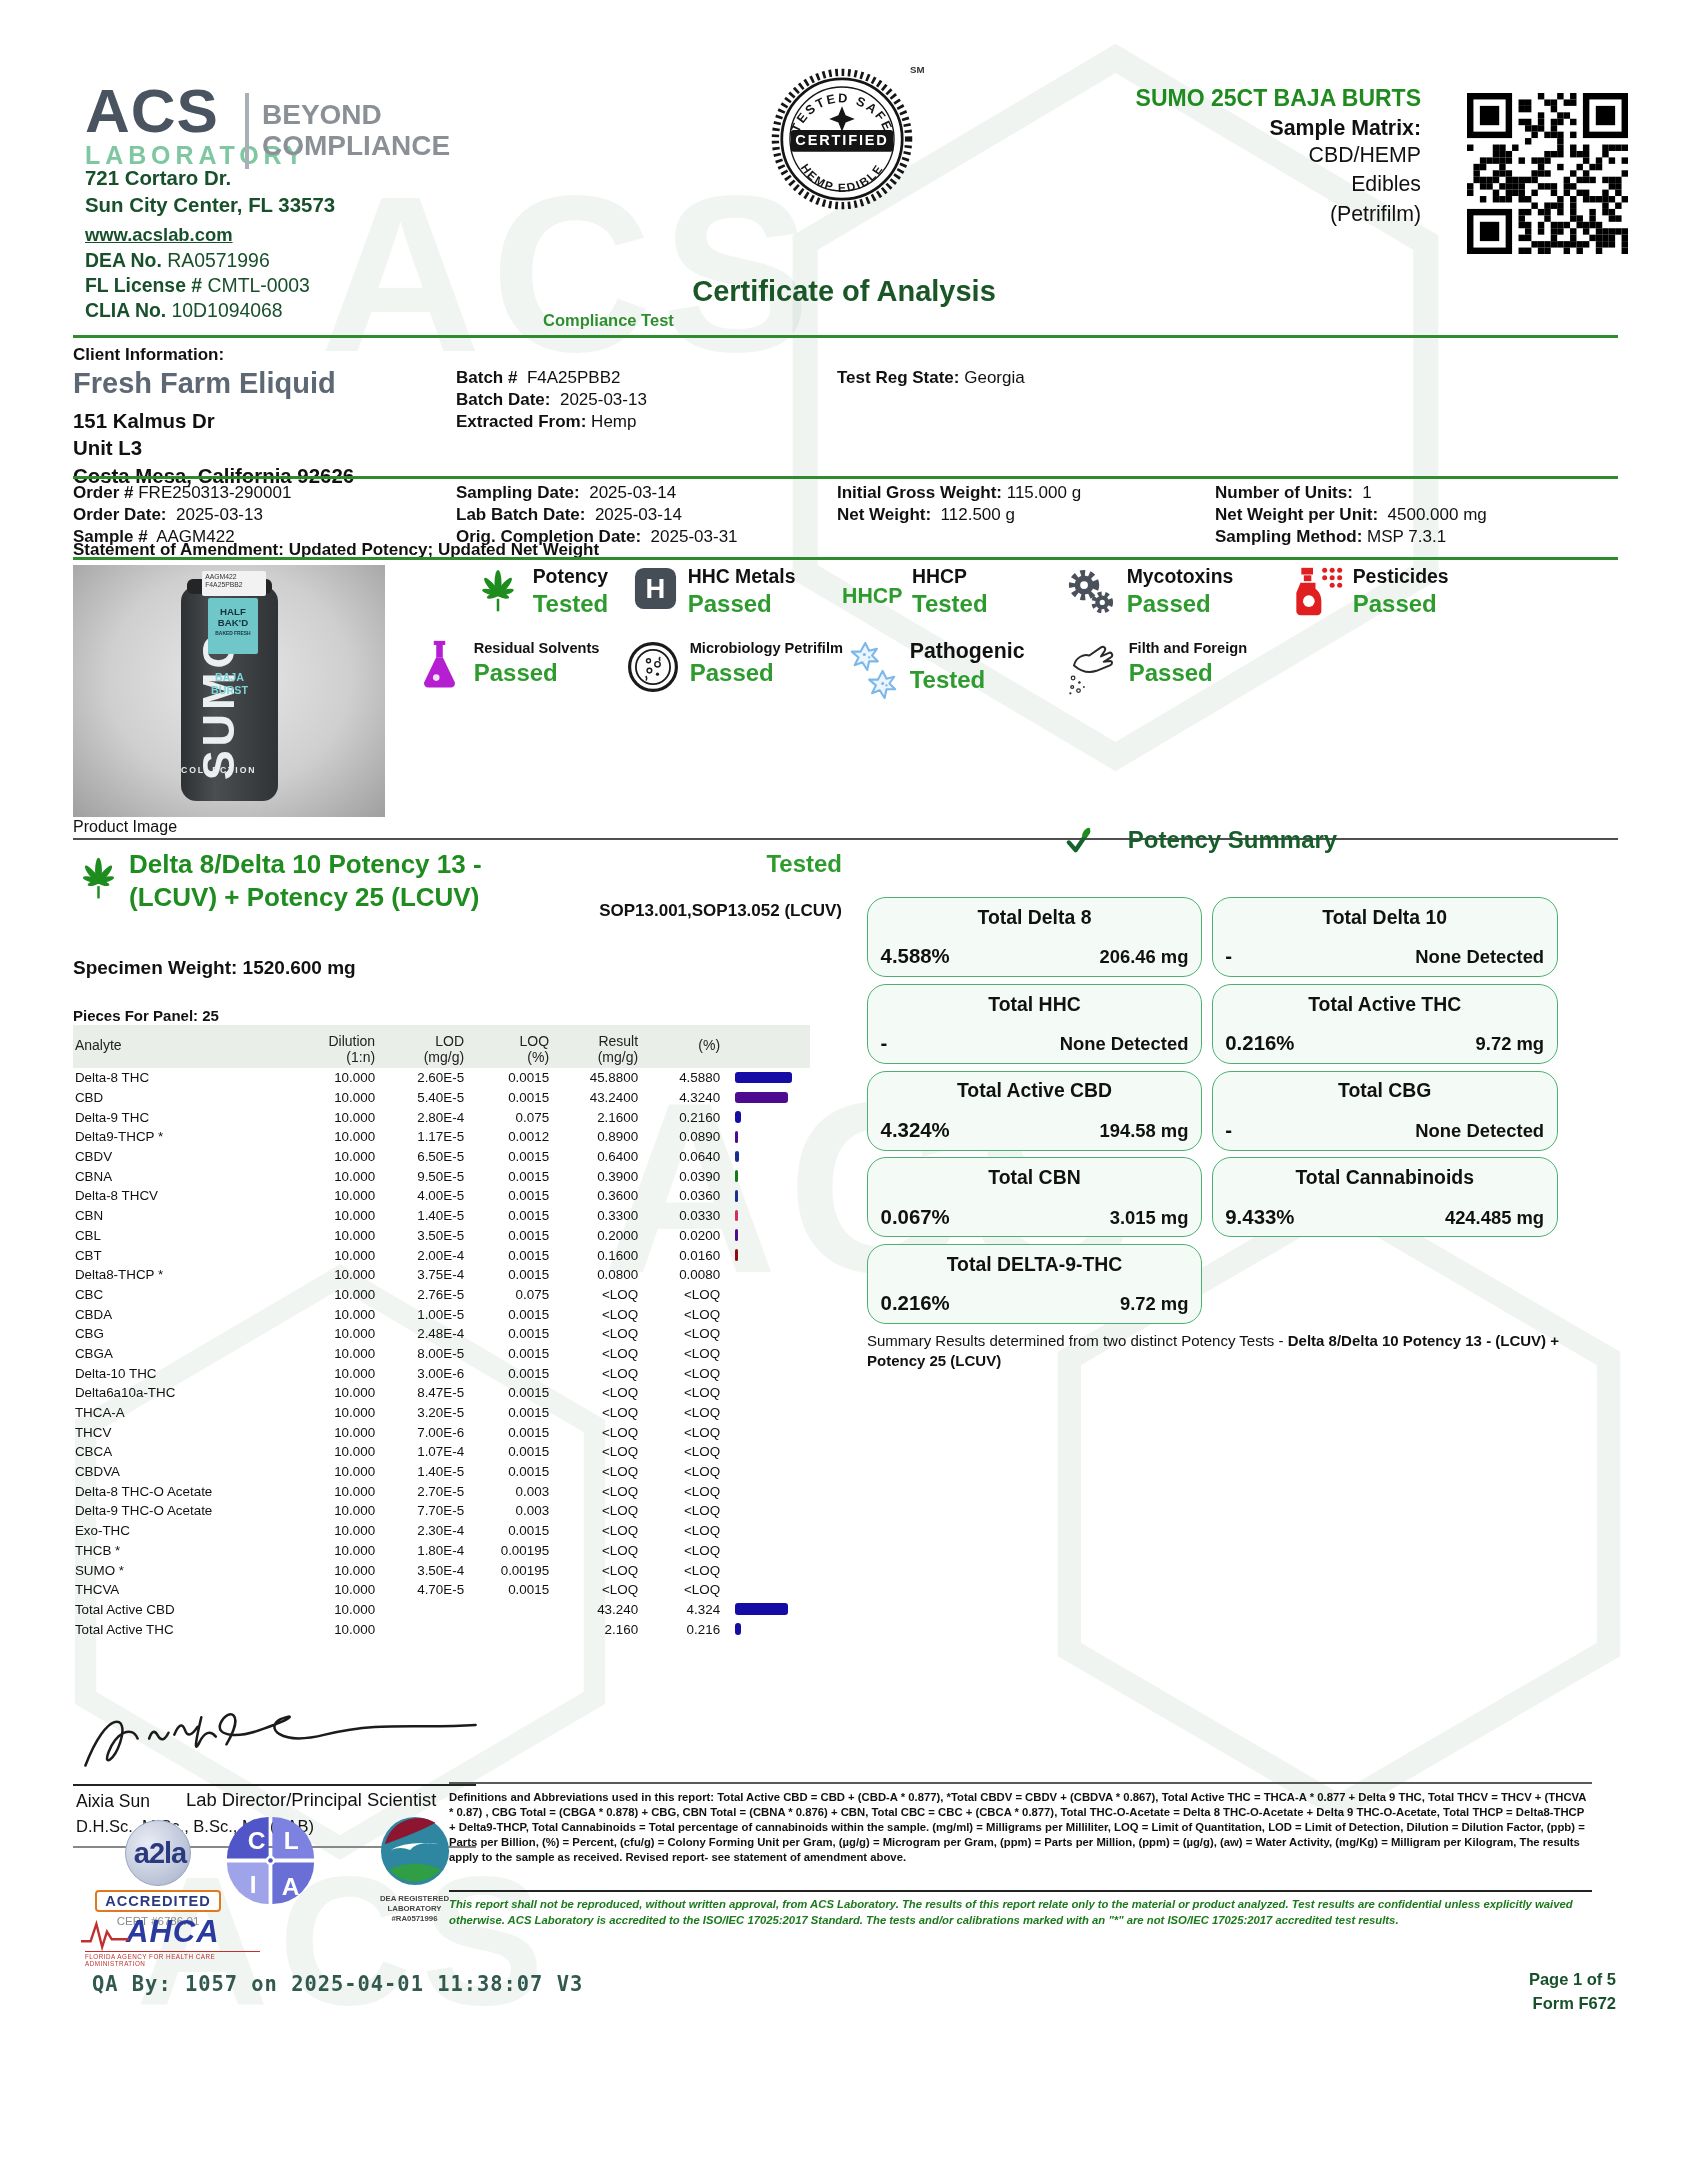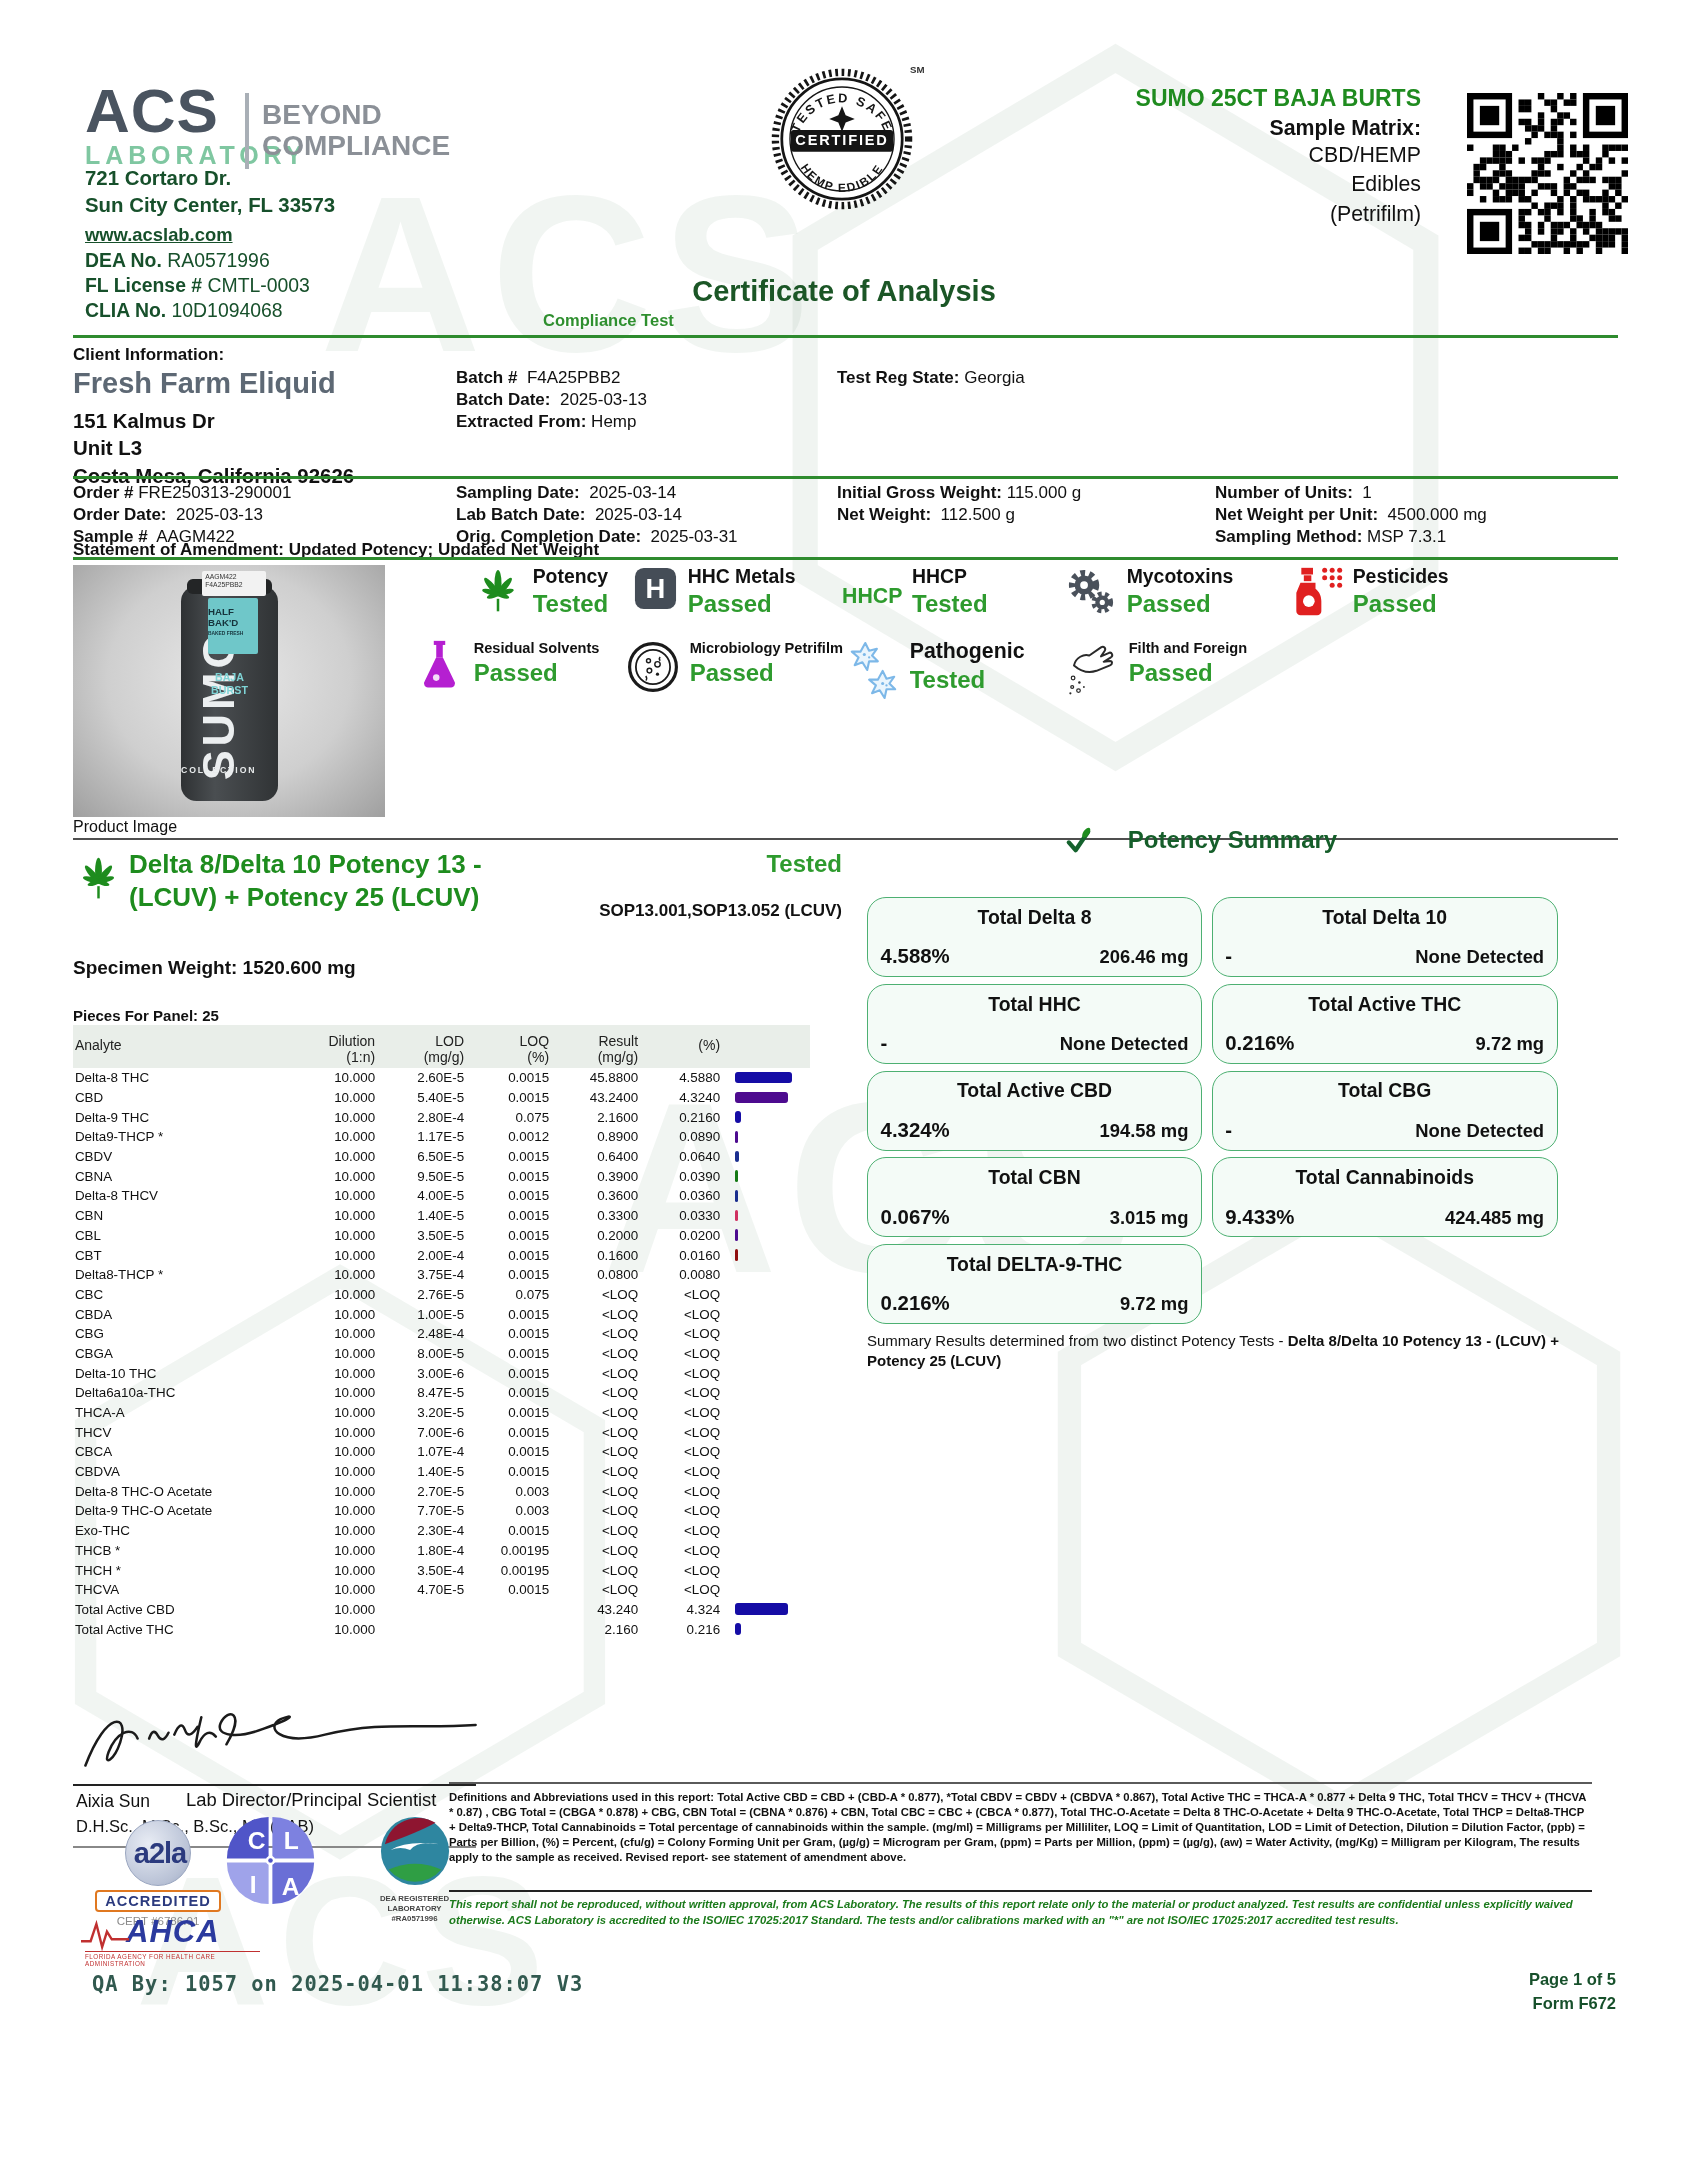--- a/index.html
+++ b/index.html
@@ -45,21 +45,21 @@
   .bstatus{display:block;font-size:24px;font-weight:bold;color:#2e9b2e;margin-top:2.9px}
   
   .pimg{position:absolute;left:73px;top:565px;width:312px;height:252px;
         background:radial-gradient(ellipse at 50% 45%, #e8e8e8 0%, #cfcfcf 55%, #9f9f9f 100%)}
   .can{position:absolute;left:108px;top:21.3px;width:97px;height:215px;background:linear-gradient(90deg,#2e3133,#4a4e51 35%,#303335);border-radius:15.5px}
   .can-cap{position:absolute;left:5.8px;top:-7.8px;width:85px;height:15.5px;background:#232526;border-radius:5.8px}
   .can-vert{position:absolute;left:-37px;top:93px;transform:rotate(-90deg);font-size:45px;font-weight:800;color:#eceff0;letter-spacing:3.9px}
   .tag-white{position:absolute;left:21.3px;top:-15.5px;width:64px;height:25px;background:#f2f2f2;border-radius:1.9px;
              font-size:6.8px;color:#333;padding:1.9px 2.9px;box-sizing:border-box;line-height:1.2}
   .tag-teal{position:absolute;left:27px;top:11.6px;width:50px;height:56px;background:#6fc7c9;border-radius:1.9px;
-            font-size:9.7px;font-weight:bold;color:#16343c;padding-top:7.8px;box-sizing:border-box;line-height:1.15}
+            text-align:center;font-size:9.7px;font-weight:bold;color:#16343c;padding-top:7.8px;box-sizing:border-box;line-height:1.15}
   .flavor{position:absolute;left:0;top:85px;width:97px;text-align:center;font-size:10.7px;font-weight:bold;color:#7fd4d6;line-height:1.2}
   .collection{position:absolute;left:0;top:179px;width:97px;text-align:left;font-size:8.7px;font-weight:bold;color:#e8ebec;letter-spacing:1.9px}
   .pimg-cap{position:absolute;left:73px;top:818px;font-size:16px;color:#111}
   .gdiv{position:absolute;left:73px;top:838px;width:1545px;height:1.9px;background:#4f4f4f}
   
   .panel-title{position:absolute;left:129px;top:848px;font-size:26px;font-weight:bold;color:#1e8c1e;line-height:1.25}
   .panel-tested{position:absolute;left:543px;top:850px;width:299px;text-align:right;font-size:24px;font-weight:bold;color:#2e9b2e}
   .panel-sop{position:absolute;left:446px;top:901px;width:396px;text-align:right;font-size:17px;font-weight:bold;color:#111}
   .specimen{position:absolute;left:73px;top:957px;font-size:19px;font-weight:bold}
   .pieces{position:absolute;left:73px;top:1007px;font-size:15px;font-weight:bold}
@@ -907,21 +907,21 @@
           <div class="a">THCB *</div>
           <div class="c">10.000</div>
           <div class="c">1.80E-4</div>
           <div class="c">0.00195</div>
           <div class="c">&lt;LOQ</div>
           <div class="c">&lt;LOQ</div>
 
         </div>
 
         <div class="trow">
-          <div class="a">THCH *</div>
+          <div class="a">SUMO *</div>
           <div class="c">10.000</div>
           <div class="c">3.50E-4</div>
           <div class="c">0.00195</div>
           <div class="c">&lt;LOQ</div>
           <div class="c">&lt;LOQ</div>
 
         </div>
 
         <div class="trow">
           <div class="a">THCVA</div>

